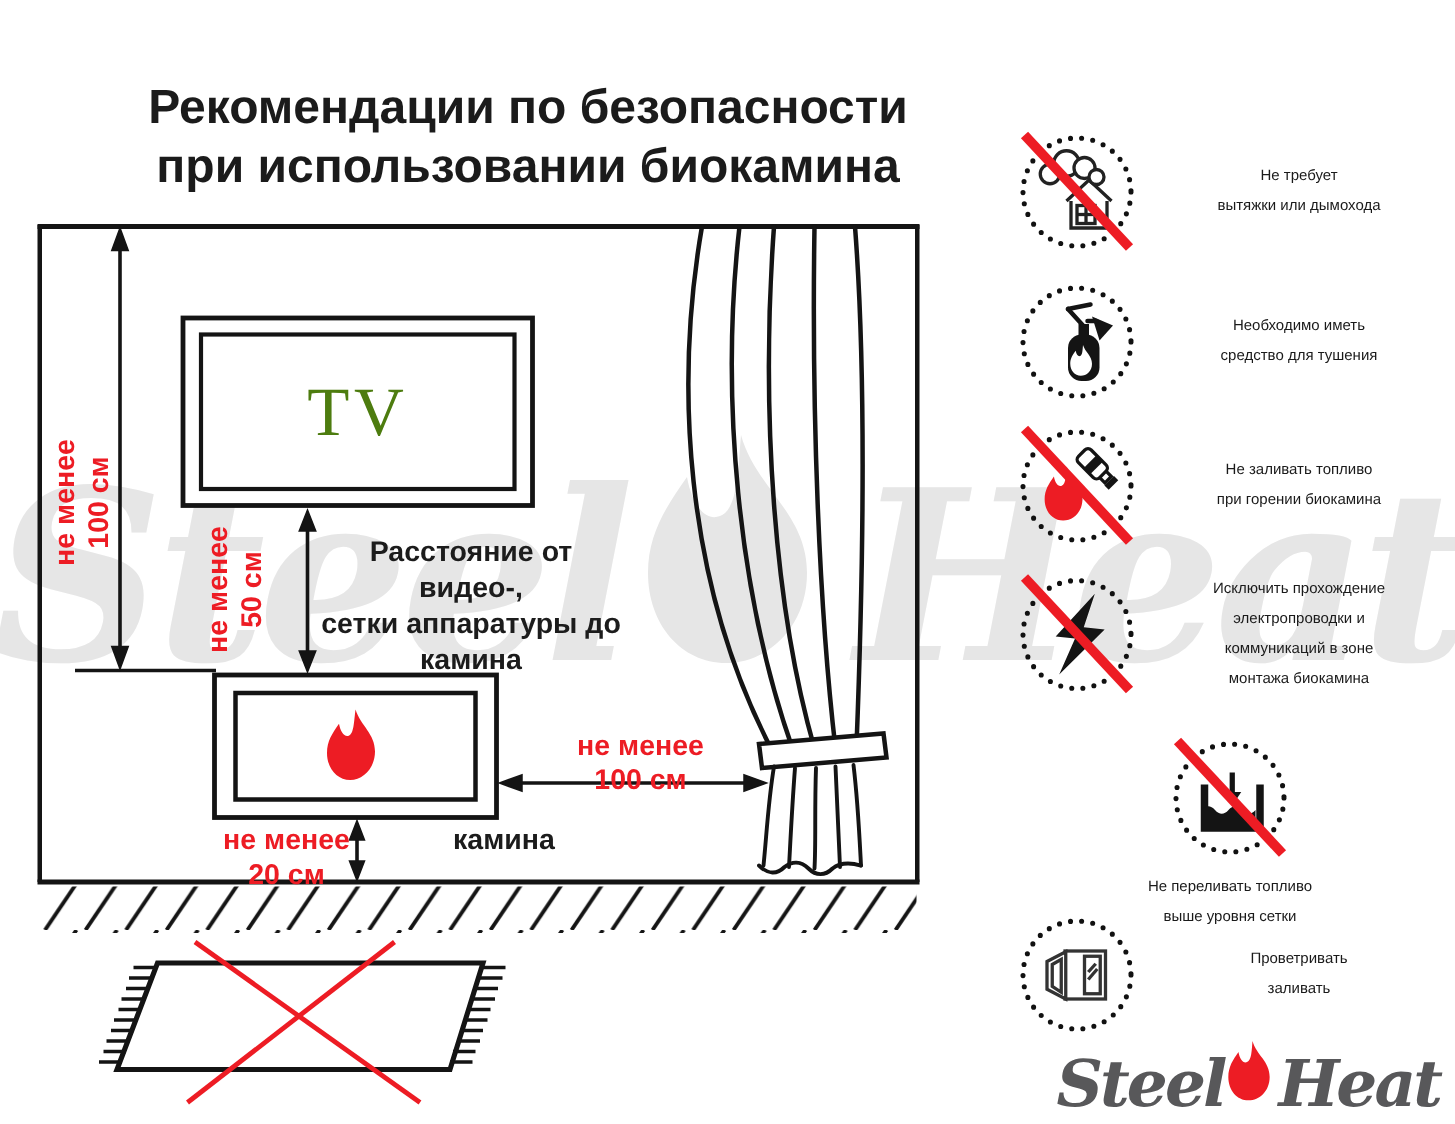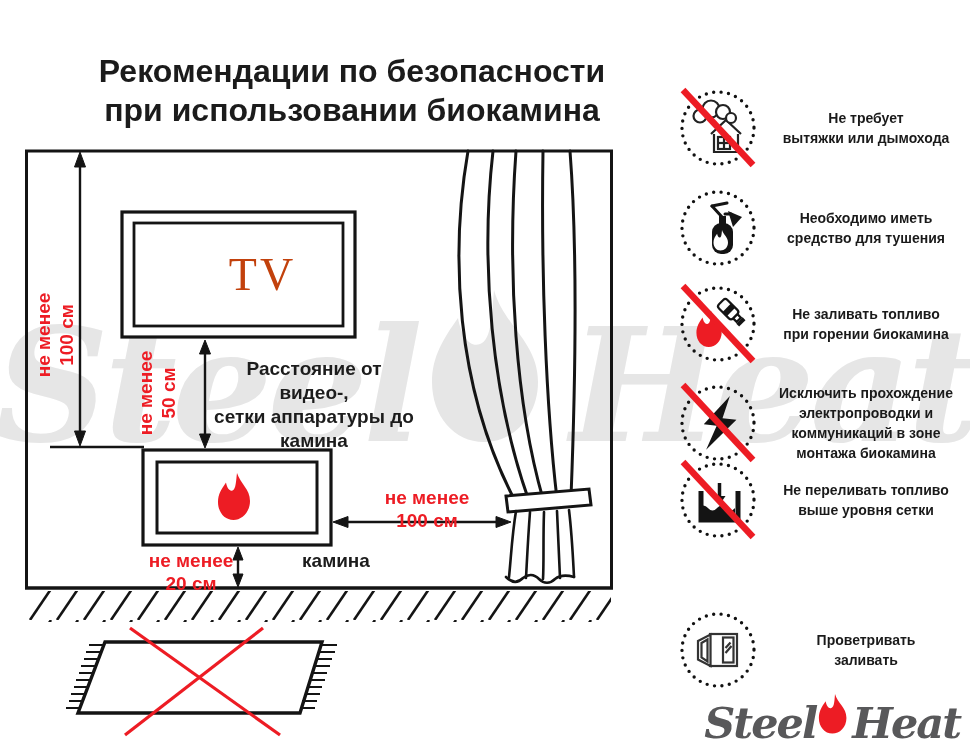--- a/index.html
+++ b/index.html
@@ -16,33 +16,33 @@
 
   .layer{position:absolute;left:0;top:0;z-index:1;}
 
   
   .title{position:absolute;left:0;top:36px;width:672px;margin:16px;text-align:center;
          font-size:32px;line-height:39px;font-weight:bold;color:#1b1b1b;z-index:2;}
 
   
   .tv-label{position:absolute;left:122px;top:212px;width:233px;height:125px;display:flex;
             align-items:center;justify-content:center;font-family:"Liberation Serif",serif;
-            font-size:46px;letter-spacing:3px;color:#c2410c;z-index:2;padding-left:24px;}
+            font-size:46px;letter-spacing:3px;color:#4d7c0f;z-index:2;}
   .dim-red{position:absolute;color:#ed1c24;font-weight:bold;font-size:19px;line-height:23px;
            text-align:center;white-space:nowrap;z-index:2;}
   .dim-red span{display:block;}
   .rot{transform:translate(-50%,-50%) rotate(-90deg);}
   .lbl-black{position:absolute;font-size:19px;line-height:24px;font-weight:700;
              text-align:center;color:#1c1c1c;z-index:2;}
   .lbl-black span{display:block;}
 
   
   .rule{position:absolute;left:676px;width:288px;display:flex;align-items:center;gap:8px;z-index:2;}
   .rule .badge{flex:0 0 84px;}
-  .rule .caption{flex:1;text-align:center;font-size:14px;line-height:20px;font-weight:bold;color:#1a1a1a;}
+  .rule .caption{flex:1;text-align:center;font-size:10px;line-height:20px;font-weight:normal;color:#1a1a1a;}
   .rule .caption span{display:block;}
 
   
   .logo{position:absolute;right:10px;bottom:4px;display:flex;align-items:flex-end;gap:2px;
         font-family:"DejaVu Serif",serif;font-style:italic;font-weight:bold;
         font-size:43px;line-height:1;color:#58585a;z-index:3;}
   .logo span{letter-spacing:-2px;}
   .logo svg{margin:0 -3px 0 -1px;}
 </style>
 </head>
@@ -234,21 +234,21 @@
       <line x1="7" y1="4" x2="77" y2="79" stroke="#ed1c24" stroke-width="6.5"></line>
     </svg>
     <div class="caption">
       <span>Исключить прохождение</span>
       <span>электропроводки и</span>
       <span>коммуникаций в зоне</span>
       <span>монтажа биокамина</span>
     </div>
   </div>
 
-  <div class="rule" style="top:458px;">
+  <div class="rule" style="top:490px;flex-direction:column;">
     <svg class="badge" width="84" height="84" viewBox="0 0 84 84">
       <circle cx="42" cy="42" r="36" fill="none" stroke="#111" stroke-width="3.4" stroke-linecap="round" stroke-dasharray="0 7.5"></circle>
       <path d="M25,33 v29 h37 v-29" fill="none" stroke="#141414" stroke-width="5"></path>
       <path d="M23,50 q4.5,-5 9,0 t9,0 t9,0 t9,0 v11 h-36 z" fill="#141414"></path>
       <line x1="43.5" y1="25" x2="43.5" y2="40" stroke="#141414" stroke-width="3.5"></line>
       <polygon points="37.5,38 49.5,38 43.5,47" fill="#141414"></polygon>
       <line x1="7" y1="4" x2="77" y2="79" stroke="#ed1c24" stroke-width="6.5"></line>
     </svg>
     <div class="caption">
       <span>Не переливать топливо</span>

